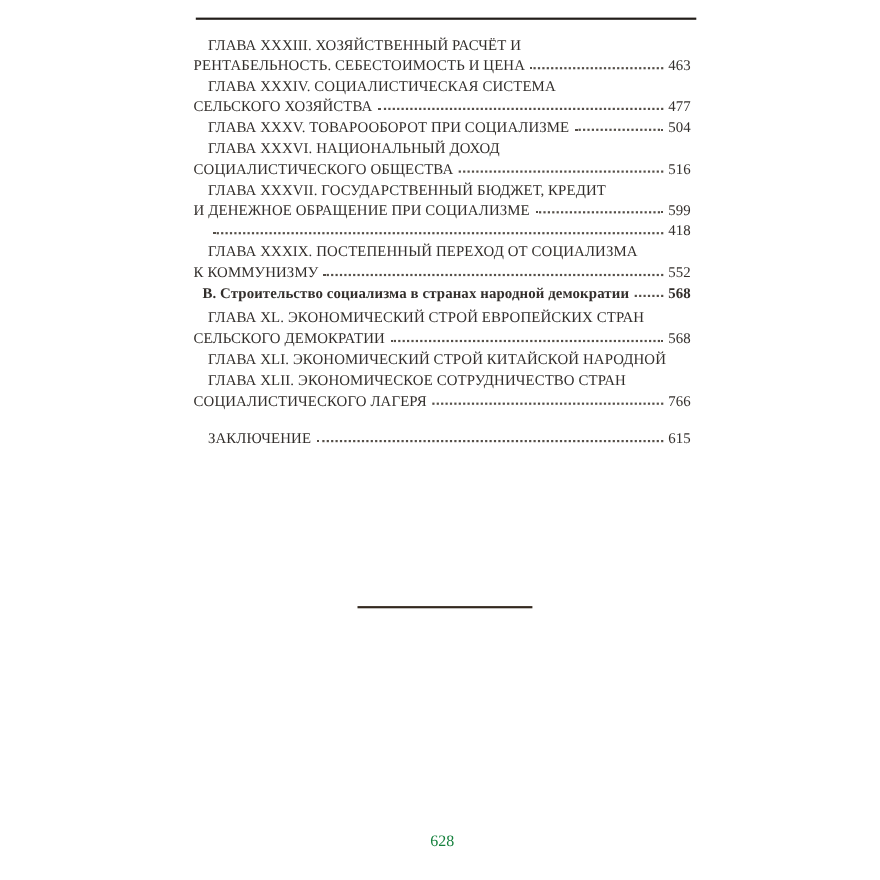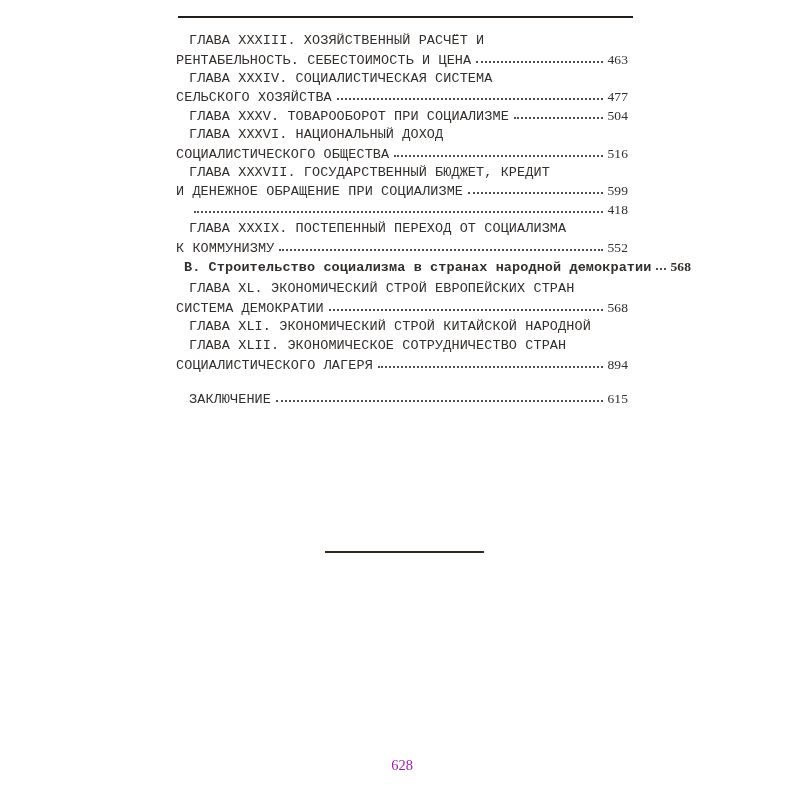--- a/index.html
+++ b/index.html
@@ -47,21 +47,20 @@
     font-weight: bold;
     padding-left: 8px;
     margin-top: 0;
     margin-bottom: 4px;
   }
   .toc-line.conclusion {
     margin-top: 16px;
   }
   .toc-text {
     flex: 0 0 auto;
-    font-family: Liberation Mono, monospace;
   }
   .dot-leader {
     flex: 1 1 auto;
     min-width: 10px;
     border-bottom: 2px dotted #544e47;
     position: relative;
     top: -1px;
     margin: 0 4px 0 5px;
   }
   .toc-page-number {
@@ -75,21 +74,21 @@
     height: 2px;
     background: #33291f;
   }
   .footer {
     position: absolute;
     left: 176px;
     top: 757px;
     width: 452px;
     text-align: center;
     font-size: 14.5px;
-    color: #a21caf;
+    color: #15803d;
   }
 </style>
 </head>
 <body>
 
 <div class="page">
   <div class="top-rule"></div>
   <div class="toc" id="toc">
       <div class="toc-line chapter-first">
         <span class="toc-text">ГЛАВА XXXIII. ХОЗЯЙСТВЕННЫЙ РАСЧЁТ И</span>
@@ -142,34 +141,34 @@
       </div>
       <div class="toc-line section-bold">
         <span class="toc-text">В. Строительство социализма в странах народной демократии</span>
         <span class="dot-leader"></span>
         <span class="toc-page-number">568</span>
       </div>
       <div class="toc-line chapter-first">
         <span class="toc-text">ГЛАВА XL. ЭКОНОМИЧЕСКИЙ СТРОЙ ЕВРОПЕЙСКИХ СТРАН</span>
       </div>
       <div class="toc-line continuation">
-        <span class="toc-text">СИСТЕМА ДЕМОКРАТИИ</span>
+        <span class="toc-text">СЕЛЬСКОГО ДЕМОКРАТИИ</span>
         <span class="dot-leader"></span>
         <span class="toc-page-number">568</span>
       </div>
       <div class="toc-line chapter-first">
         <span class="toc-text">ГЛАВА XLI. ЭКОНОМИЧЕСКИЙ СТРОЙ КИТАЙСКОЙ НАРОДНОЙ</span>
       </div>
       <div class="toc-line chapter-first">
         <span class="toc-text">ГЛАВА XLII. ЭКОНОМИЧЕСКОЕ СОТРУДНИЧЕСТВО СТРАН</span>
       </div>
       <div class="toc-line continuation">
         <span class="toc-text">СОЦИАЛИСТИЧЕСКОГО ЛАГЕРЯ</span>
         <span class="dot-leader"></span>
-        <span class="toc-page-number">894</span>
+        <span class="toc-page-number">766</span>
       </div>
       <div class="toc-line conclusion">
         <span class="toc-text">ЗАКЛЮЧЕНИЕ</span>
         <span class="dot-leader"></span>
         <span class="toc-page-number">615</span>
       </div>
     </div>
   <div class="section-divider-rule"></div>
   <div class="footer">628</div>
 </div>

